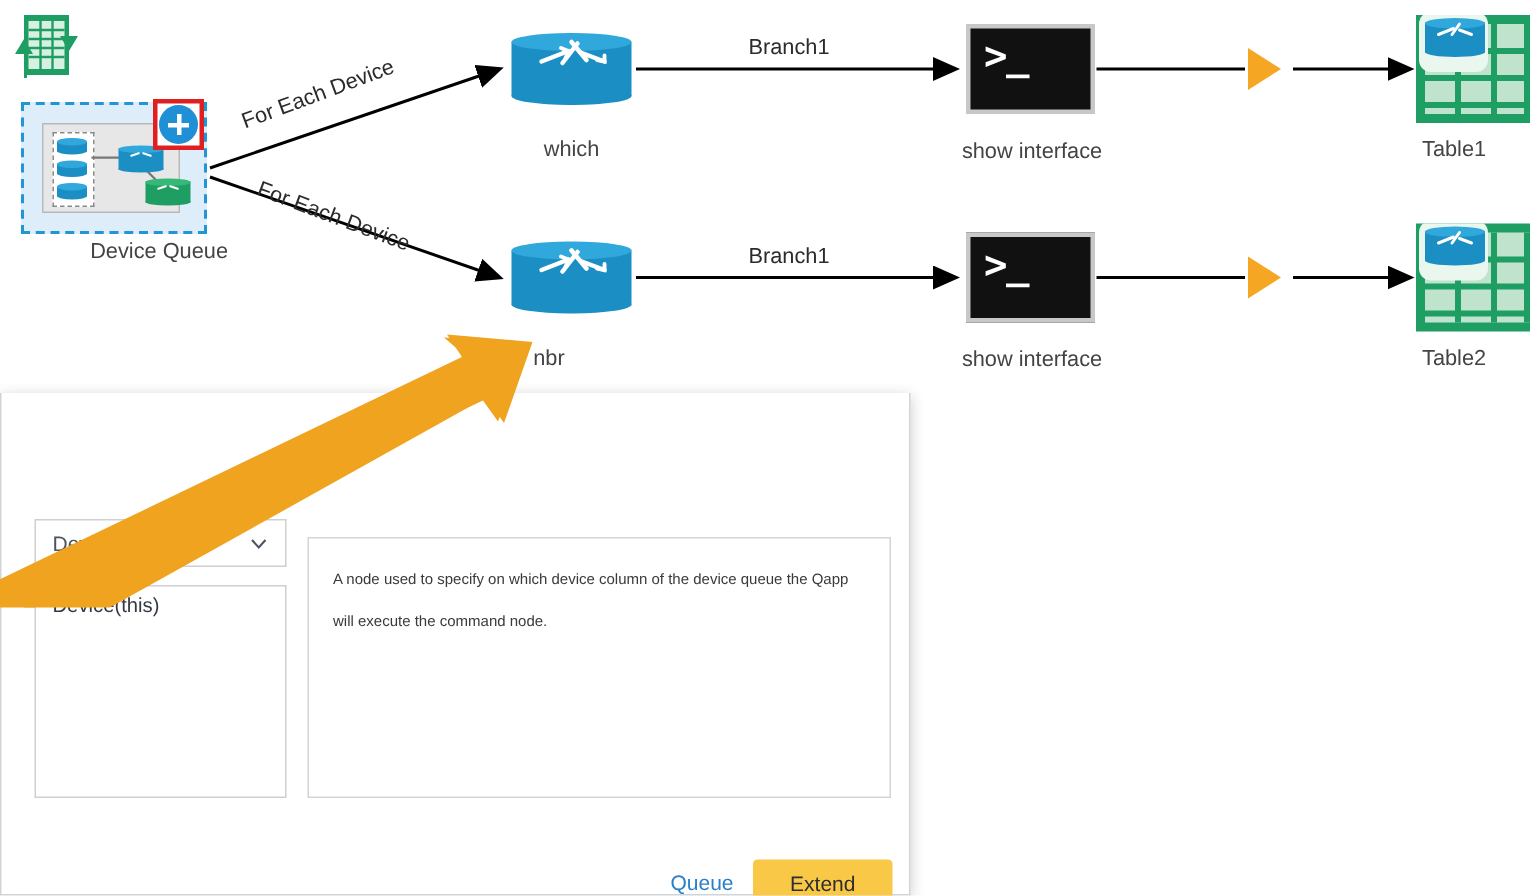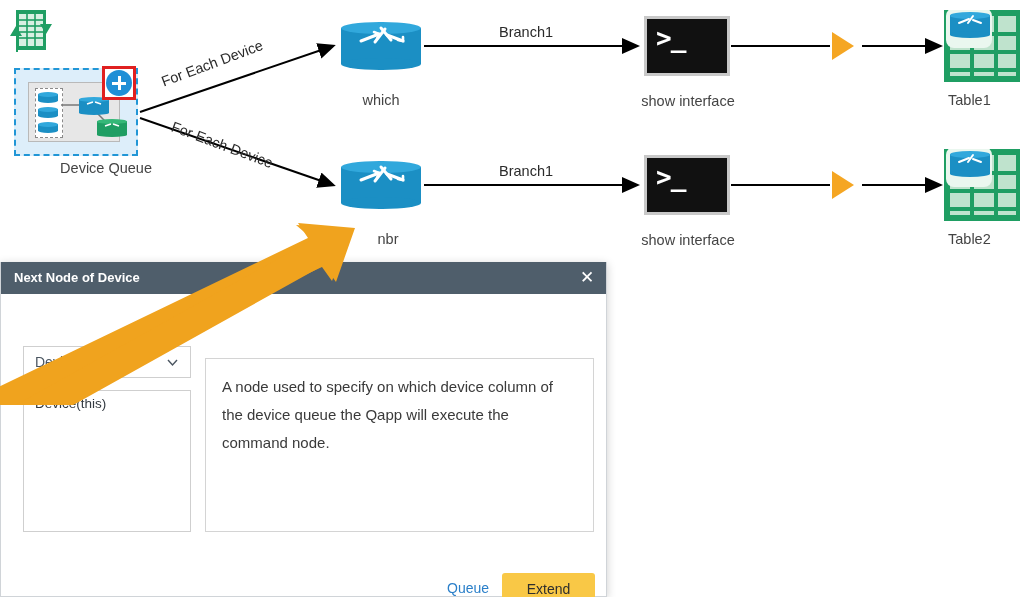--- a/index.html
+++ b/index.html
@@ -324,21 +324,21 @@
     left: 204px;
     top: 64px;
     width: 389px;
     height: 174px;
     border: 1px solid #d4d4d4;
     background: #ffffff;
     box-sizing: border-box;
     padding: 14px 16px;
   }
   #description-text {
-    font-size: 15px;
+    font-size: 10px;
     line-height: 28px;
     color: #3a3a3a;
     font-family: "Liberation Sans", sans-serif;
   }
 
   
   #cancel-button {
     position: absolute;
     left: 446px;
     top: 286px;
@@ -525,21 +525,21 @@
         <g stroke="#ffffff" stroke-width="3" fill="none" stroke-linecap="round">
       <path d="M20 19 L38 12"></path>
           <path d="M34 20 L44 7"></path>
           <path d="M62 19 L46 13"></path>
           <path d="M40 6 L50 18"></path>
       <path d="M33 10 L38 12 L36 17" stroke-width="2.6"></path>
       <path d="M62 15 L62 19 L57 18" stroke-width="2.6"></path>
     </g>
       </svg>
   </div>
-  <div class="node-label" style="left:338px;top:231px;width:100px;">nbr</div>
+  <div class="node-label" style="left:316px;top:231px;width:100px;">nbr</div>
 
   <div class="terminal" style="left:644px;top:155px;">
     <div class="prompt">&gt;_</div>
   </div>
   <div class="node-label" style="left:604px;top:232px;width:168px;">show interface</div>
 
   <div class="play-tri" style="left:832px;top:171px;"></div>
 
   <div class="tablenode" style="left:944px;top:149px;">
     <div class="grid">
@@ -562,24 +562,20 @@
               <path d="M18 11 L23 4"></path>
             </g>
           </svg>
       </div>
     </div>
   </div>
   <div class="node-label" style="left:948px;top:231px;width:90px;text-align:left;">Table2</div>
 </div>
 
 <div id="dialog">
-  <div id="dialog-titlebar">
-    <div id="dialog-title">Next Node of Device</div>
-    <div id="dialog-close">✕</div>
-  </div>
 
   <div id="dialog-body">
 
     <div id="type-select">
       <div class="sel-value">Device</div>
       <svg class="chev" viewBox="0 0 11 11">
         <path d="M1 3 L5.5 8 L10 3" stroke="#4a5560" stroke-width="1.4" fill="none"></path>
       </svg>
     </div>
 

